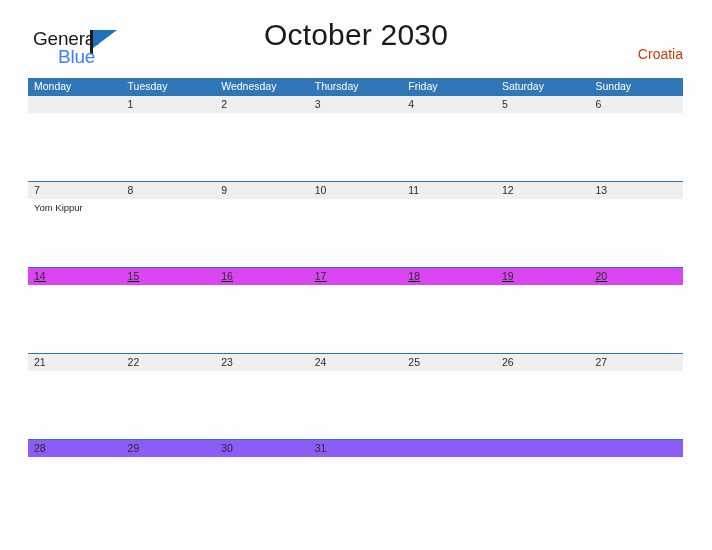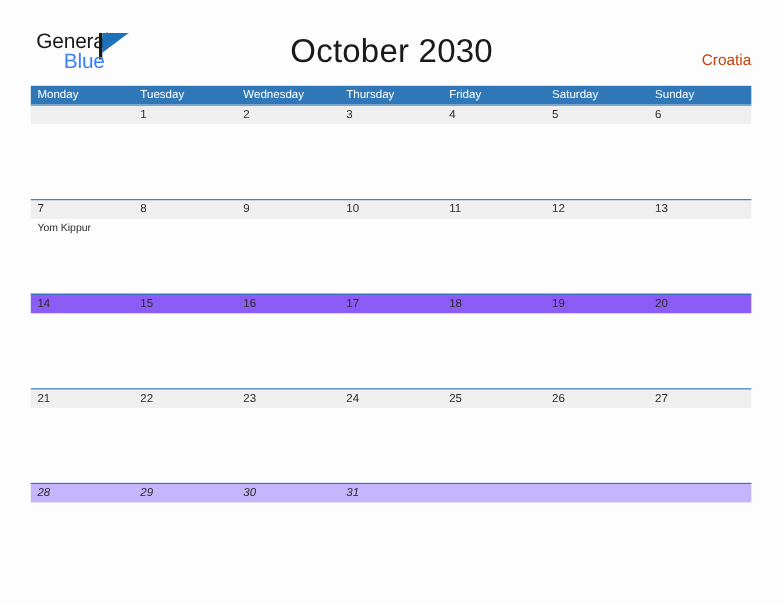--- a/index.html
+++ b/index.html
@@ -69,21 +69,21 @@
     width: 0;
     height: 0;
     border-top: 18px solid #1f72b8;
     border-right: 24px solid transparent;
   }
 
   .cal-title {
     position: absolute;
     left: 0;
     right: 0;
-    top: 30px;
+    top: 18px;
     text-align: center;
     font-size: 30px;
     color: #1a1a1a;
     font-family: "Liberation Sans", sans-serif;
     font-weight: normal;
     letter-spacing: 0.2px;
   }
 
   .region-label {
     position: absolute;
@@ -231,21 +231,21 @@
         <div class="event-cell"></div>
         <div class="event-cell"></div>
         <div class="event-cell"></div>
         <div class="event-cell"></div>
         <div class="event-cell"></div>
         <div class="event-cell"></div>
       </div>
     </div>
 
     <div class="week">
-      <div class="week-dates" style="background: #8b5cf6;">
+      <div class="week-dates" style="background: #d946ef; text-decoration: underline;">
         <div class="date-cell">14</div>
         <div class="date-cell">15</div>
         <div class="date-cell">16</div>
         <div class="date-cell">17</div>
         <div class="date-cell">18</div>
         <div class="date-cell">19</div>
         <div class="date-cell">20</div>
       </div>
       <div class="week-events">
         <div class="event-cell"></div>
@@ -273,21 +273,21 @@
         <div class="event-cell"></div>
         <div class="event-cell"></div>
         <div class="event-cell"></div>
         <div class="event-cell"></div>
         <div class="event-cell"></div>
         <div class="event-cell"></div>
       </div>
     </div>
 
     <div class="week">
-      <div class="week-dates" style="background: #c4b5fd; font-style: italic;">
+      <div class="week-dates" style="background: #8b5cf6;">
         <div class="date-cell">28</div>
         <div class="date-cell">29</div>
         <div class="date-cell">30</div>
         <div class="date-cell">31</div>
         <div class="date-cell"></div>
         <div class="date-cell"></div>
         <div class="date-cell"></div>
       </div>
       <div class="week-events">
         <div class="event-cell"></div>

